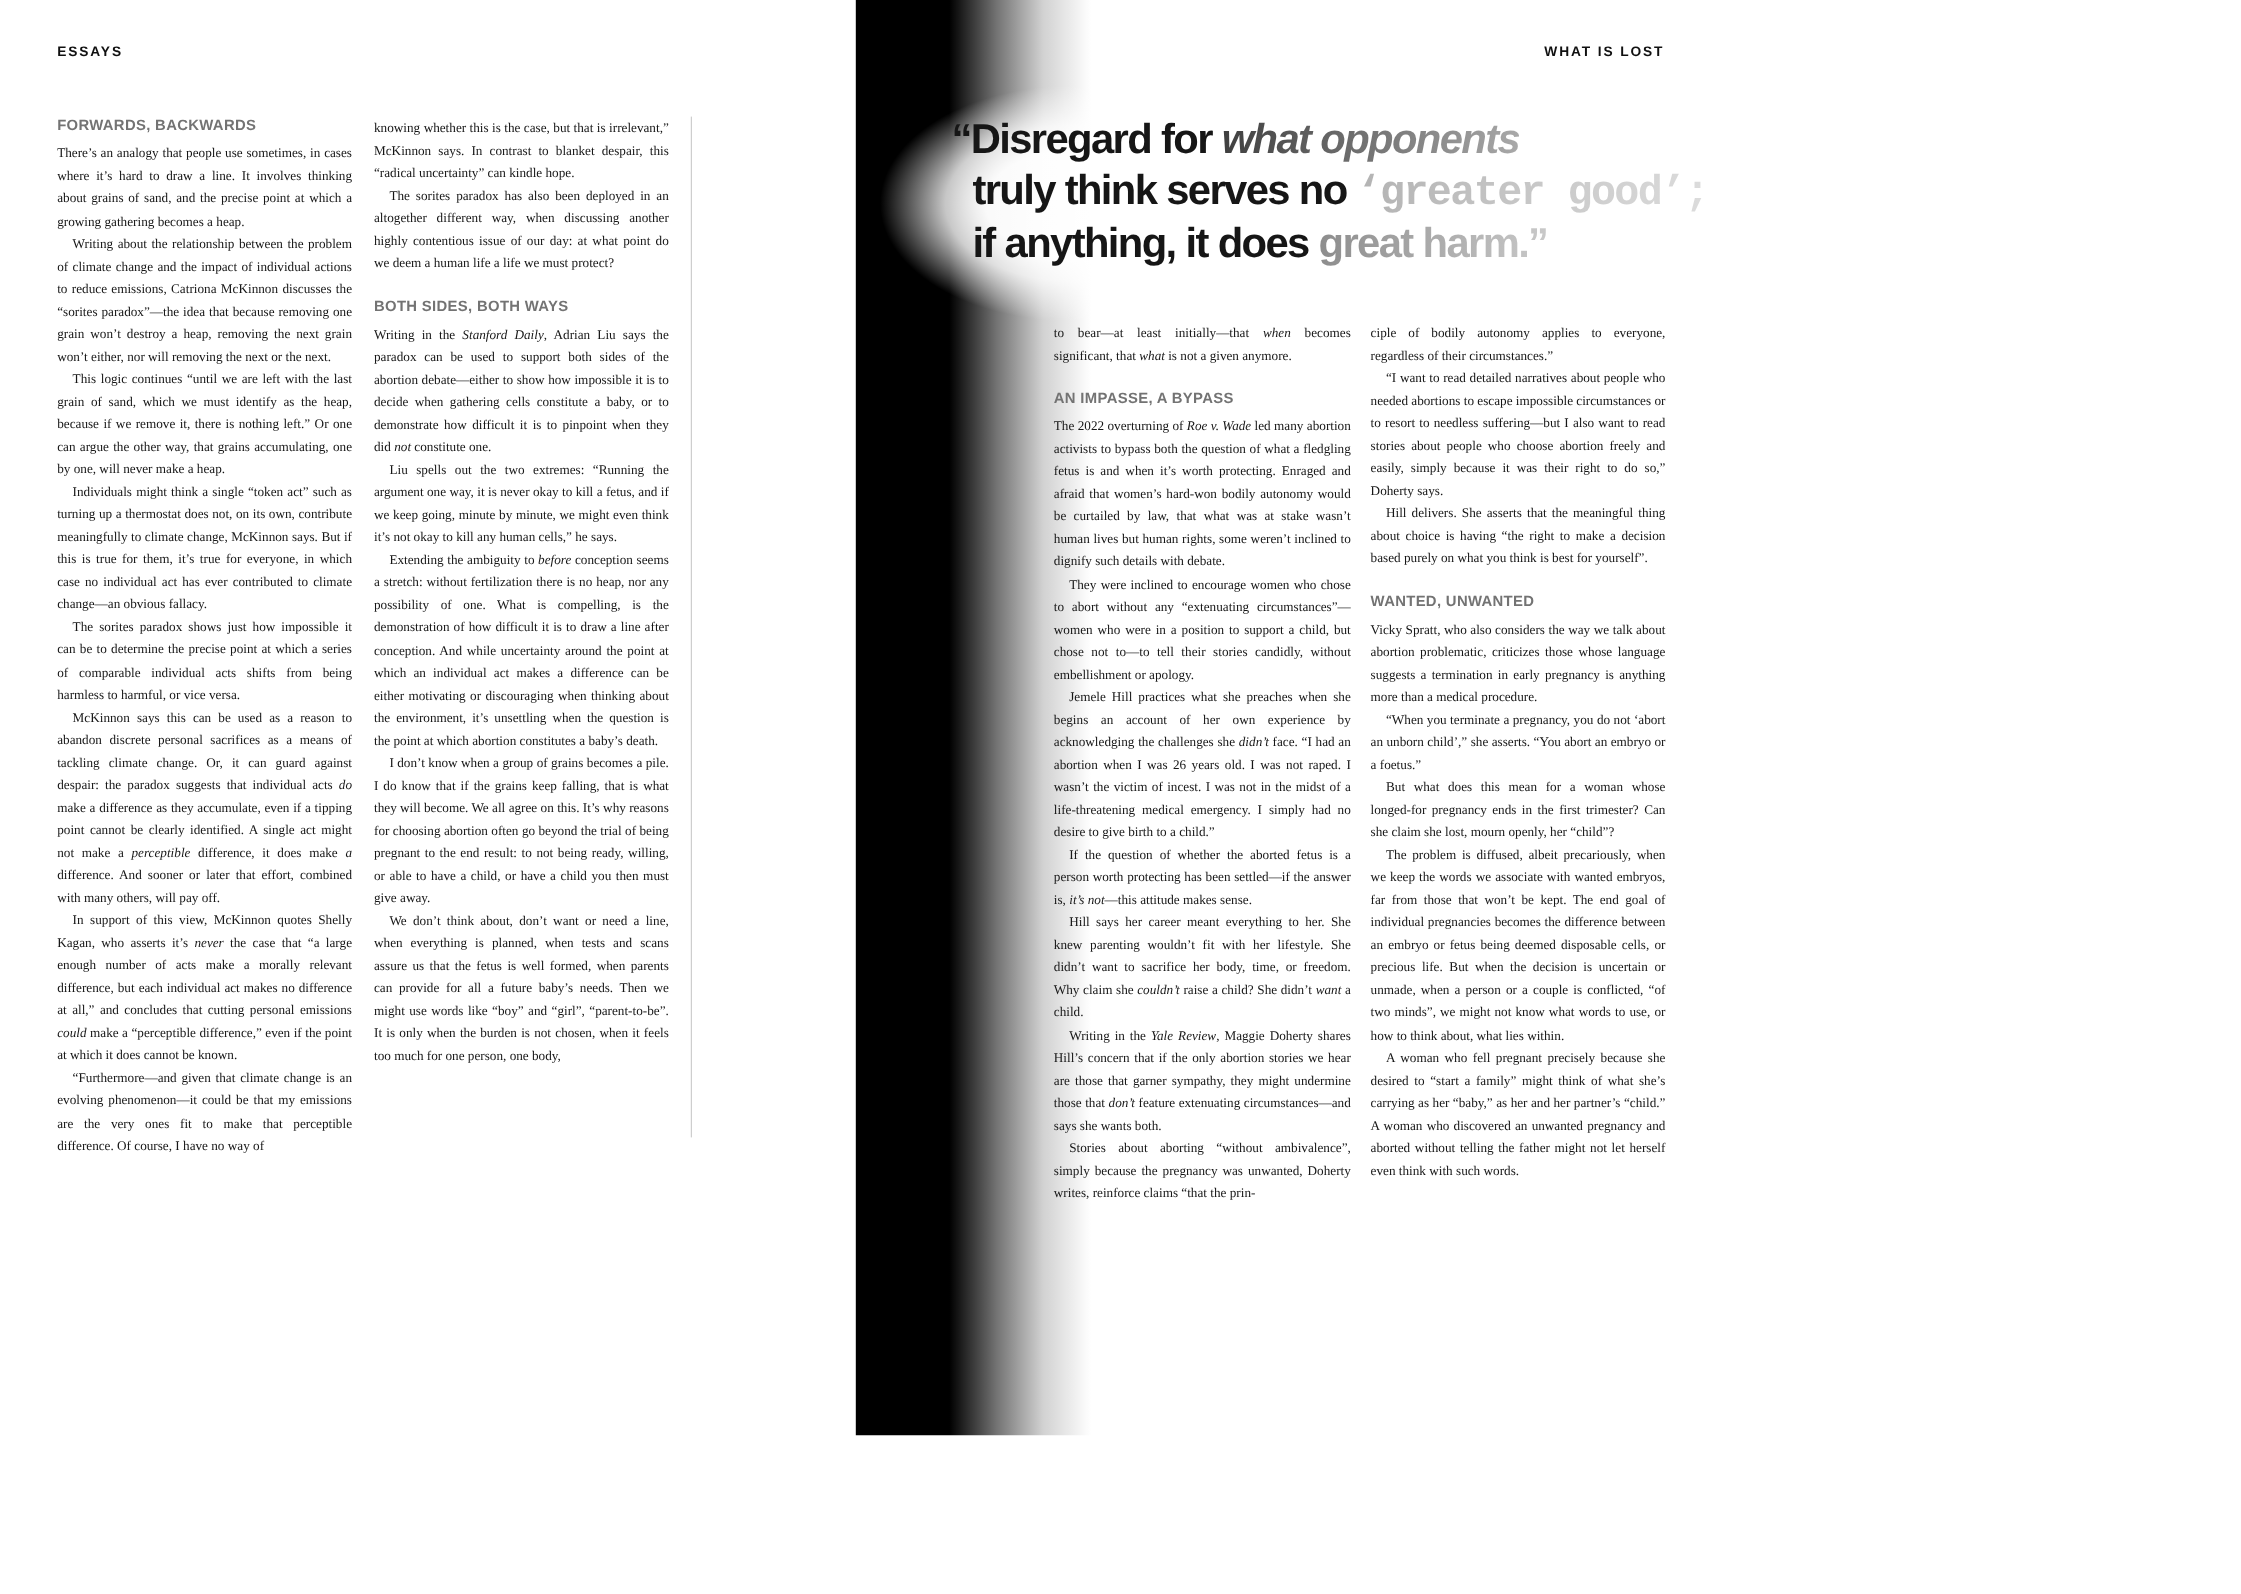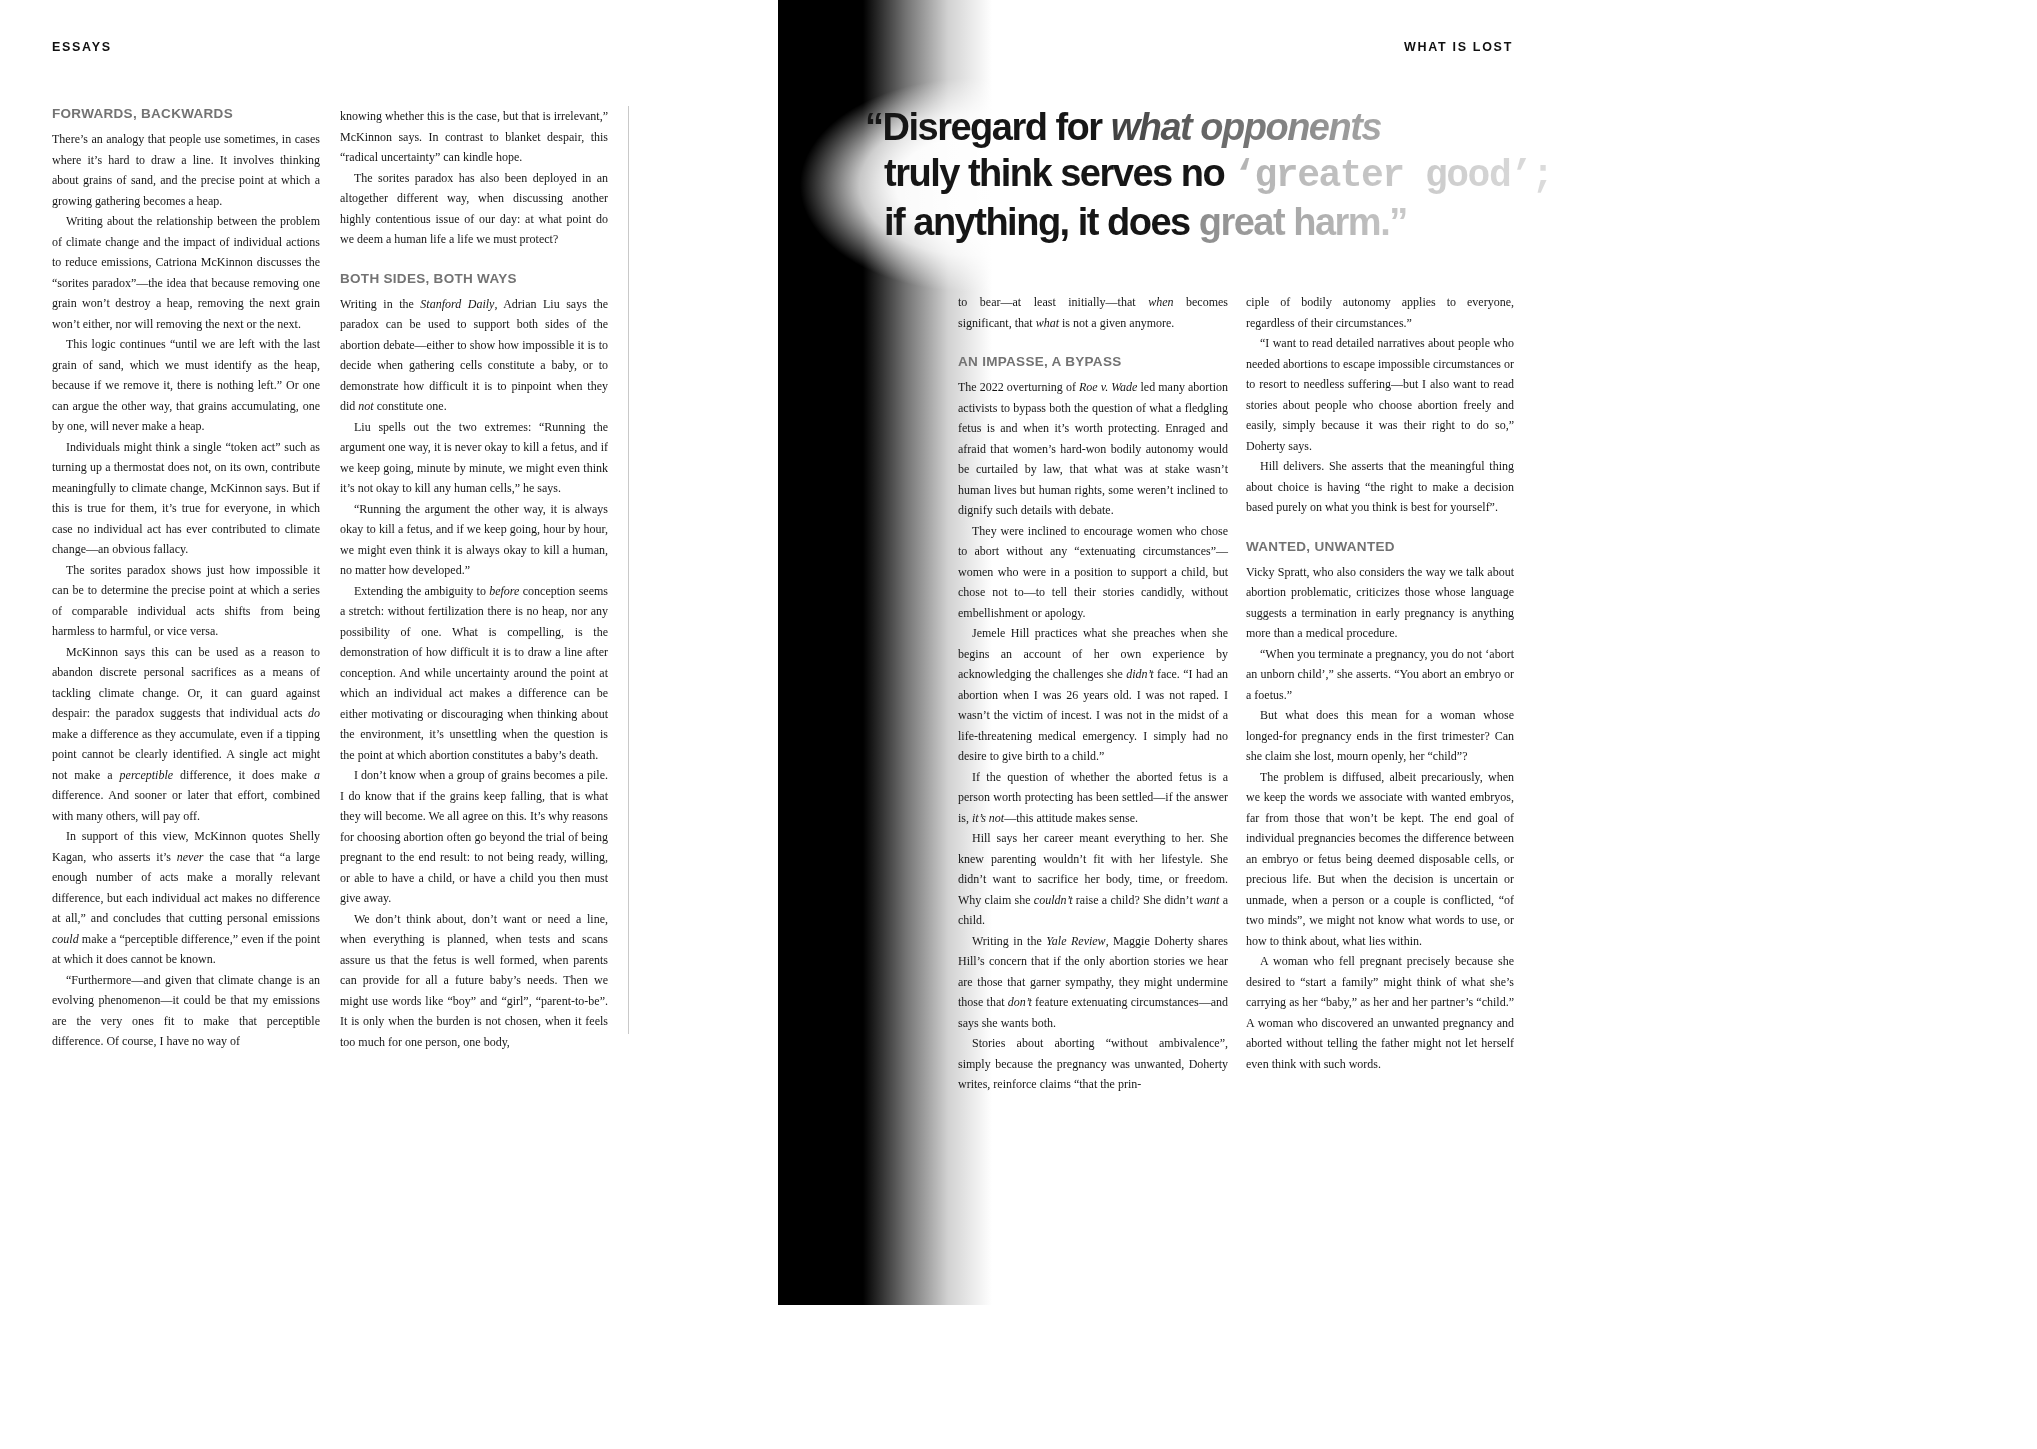--- a/index.html
+++ b/index.html
@@ -121,21 +121,20 @@
       <p class="indent">McKinnon says this can be used as a reason to abandon discrete personal sacrifices as a means of tackling climate change. Or, it can guard against despair: the paradox suggests that individual acts <i>do</i> make a difference as they accumulate, even if a tipping point cannot be clearly identified. A single act might not make a <i>perceptible</i> difference, it does make <i>a</i> difference. And sooner or later that effort, combined with many others, will pay off.</p>
       <p class="indent">In support of this view, McKinnon quotes Shelly Kagan, who asserts it’s <i>never</i> the case that “a large enough number of acts make a morally relevant difference, but each individual act makes no difference at all,” and concludes that cutting personal emissions <i>could</i> make a “perceptible difference,” even if the point at which it does cannot be known.</p>
       <p class="indent">“Furthermore—and given that climate change is an evolving phenomenon—it could be that my emissions are the very ones fit to make that perceptible difference. Of course, I have no way of</p>
     </div>
   <div class="column" id="col-left-2">
       <p>knowing whether this is the case, but that is irrelevant,” McKinnon says. In contrast to blanket despair, this “radical uncertainty” can kindle hope.</p>
       <p class="indent">The sorites paradox has also been deployed in an altogether different way, when discussing another highly contentious issue of our day: at what point do we deem a human life a life we must protect?</p>
       <h3>BOTH SIDES, BOTH WAYS</h3>
       <p>Writing in the <i>Stanford Daily</i>, Adrian Liu says the paradox can be used to support both sides of the abortion debate—either to show how impossible it is to decide when gathering cells constitute a baby, or to demonstrate how difficult it is to pinpoint when they did <i>not</i> constitute one.</p>
       <p class="indent">Liu spells out the two extremes: “Running the argument one way, it is never okay to kill a fetus, and if we keep going, minute by minute, we might even think it’s not okay to kill any human cells,” he says.</p>
-      <p class="indent">“Running the argument the other way, it is always okay to kill a fetus, and if we keep going, hour by hour, we might even think it is always okay to kill a human, no matter how developed.”</p>
       <p class="indent">Extending the ambiguity to <i>before</i> conception seems a stretch: without fertilization there is no heap, nor any possibility of one. What is compelling, is the demonstration of how difficult it is to draw a line after conception. And while uncertainty around the point at which an individual act makes a difference can be either motivating or discouraging when thinking about the environment, it’s unsettling when the question is the point at which abortion constitutes a baby’s death.</p>
       <p class="indent">I don’t know when a group of grains becomes a pile. I do know that if the grains keep falling, that is what they will become. We all agree on this. It’s why reasons for choosing abortion often go beyond the trial of being pregnant to the end result: to not being ready, willing, or able to have a child, or have a child you then must give away.</p>
       <p class="indent">We don’t think about, don’t want or need a line, when everything is planned, when tests and scans assure us that the fetus is well formed, when parents can provide for all a future baby’s needs. Then we might use words like “boy” and “girl”, “parent-to-be”. It is only when the burden is not chosen, when it feels too much for one person, one body,</p>
     </div>
   <div class="column-rule"></div>
   <div class="column" id="col-right-1">
       <p>to bear—at least initially—that <i>when</i> becomes significant, that <i>what</i> is not a given anymore.</p>
       <h3>AN IMPASSE, A BYPASS</h3>
       <p>The 2022 overturning of <i>Roe v. Wade</i> led many abortion activists to bypass both the question of what a fledgling fetus is and when it’s worth protecting. Enraged and afraid that women’s hard-won bodily autonomy would be curtailed by law, that what was at stake wasn’t human lives but human rights, some weren’t inclined to dignify such details with debate.</p>
       <p class="indent">They were inclined to encourage women who chose to abort without any “extenuating circumstances”—women who were in a position to support a child, but chose not to—to tell their stories candidly, without embellishment or apology.</p>

